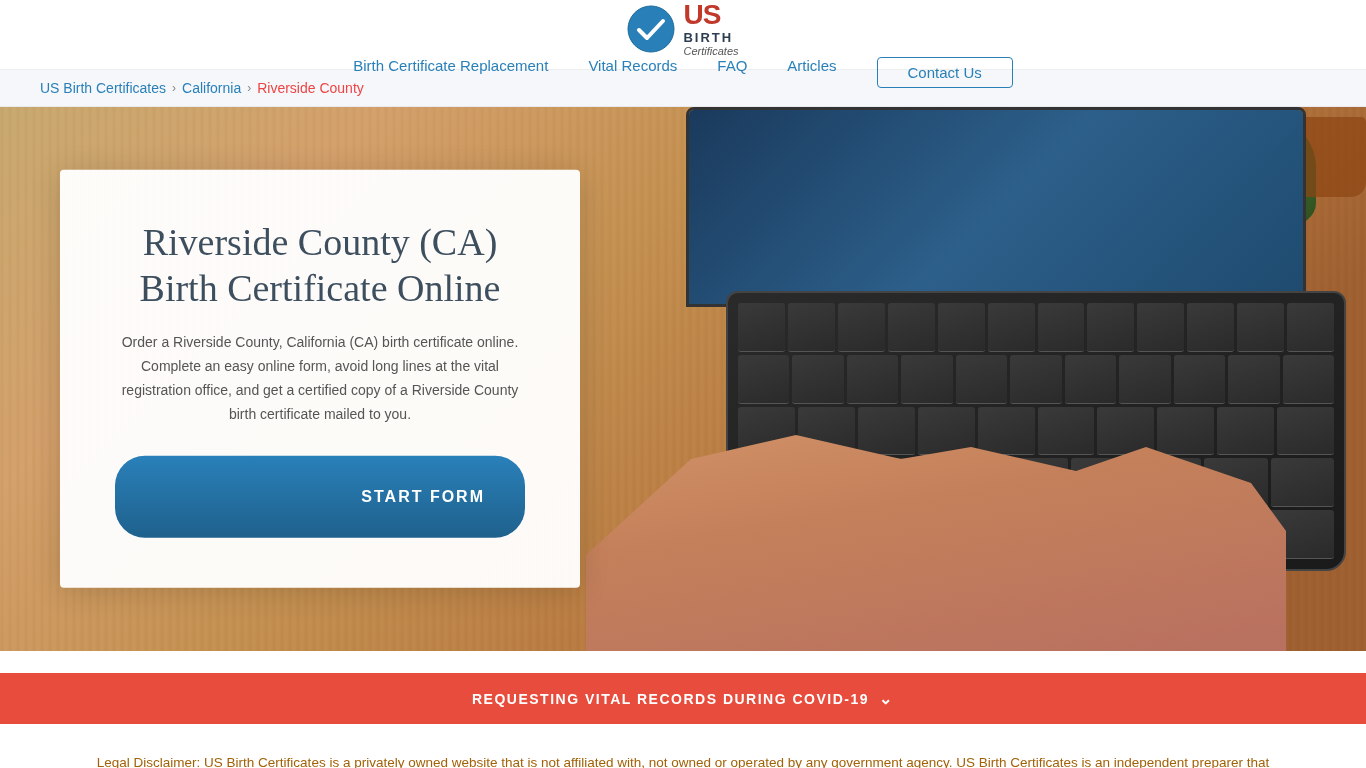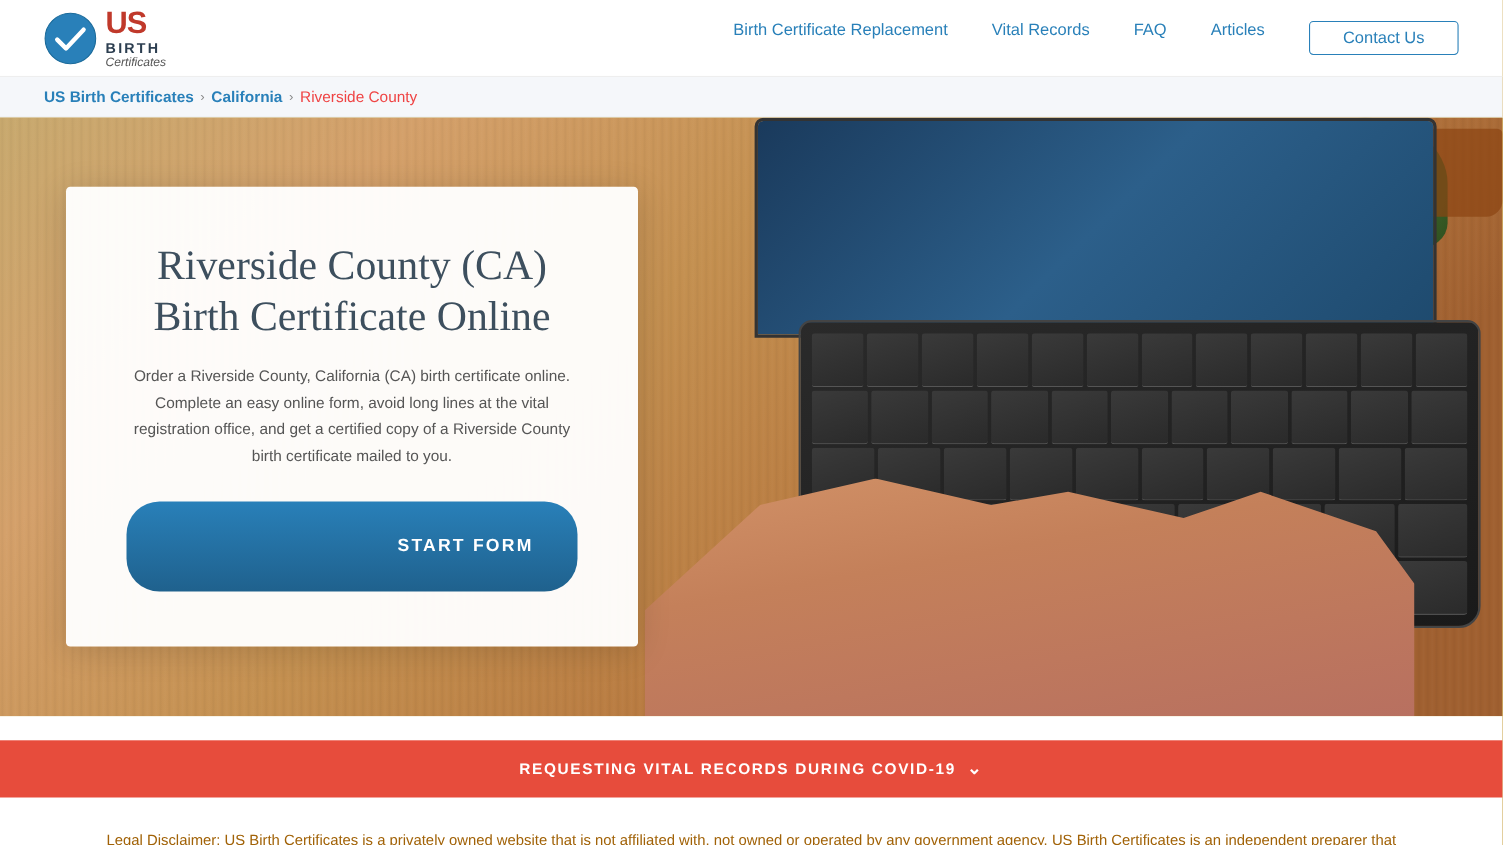--- a/index.html
+++ b/index.html
@@ -7,20 +7,21 @@
 
     
     .header {
       display: flex;
       align-items: center;
       justify-content: space-between;
       padding: 0 40px;
       height: 70px;
       background: #fff;
       border-bottom: 1px solid #eee;
+      flex-direction: column;
     }
     .logo-area {
       display: flex;
       align-items: center;
       gap: 8px;
     }
     .logo-icon {
       width: 48px;
       height: 48px;
     }
@@ -68,21 +69,21 @@
       padding: 10px 40px;
       display: flex;
       align-items: center;
       gap: 6px;
       font-size: 14px;
       border-bottom: 1px solid #e8eaed;
     }
     .breadcrumb a {
       color: #2980b9;
       text-decoration: none;
-      font-weight: 700;
+      font-weight: 400;
     }
     .breadcrumb .sep {
       color: #888;
       font-size: 12px;
     }
     .breadcrumb .current {
       color: #ef4444;
     }
 
     

